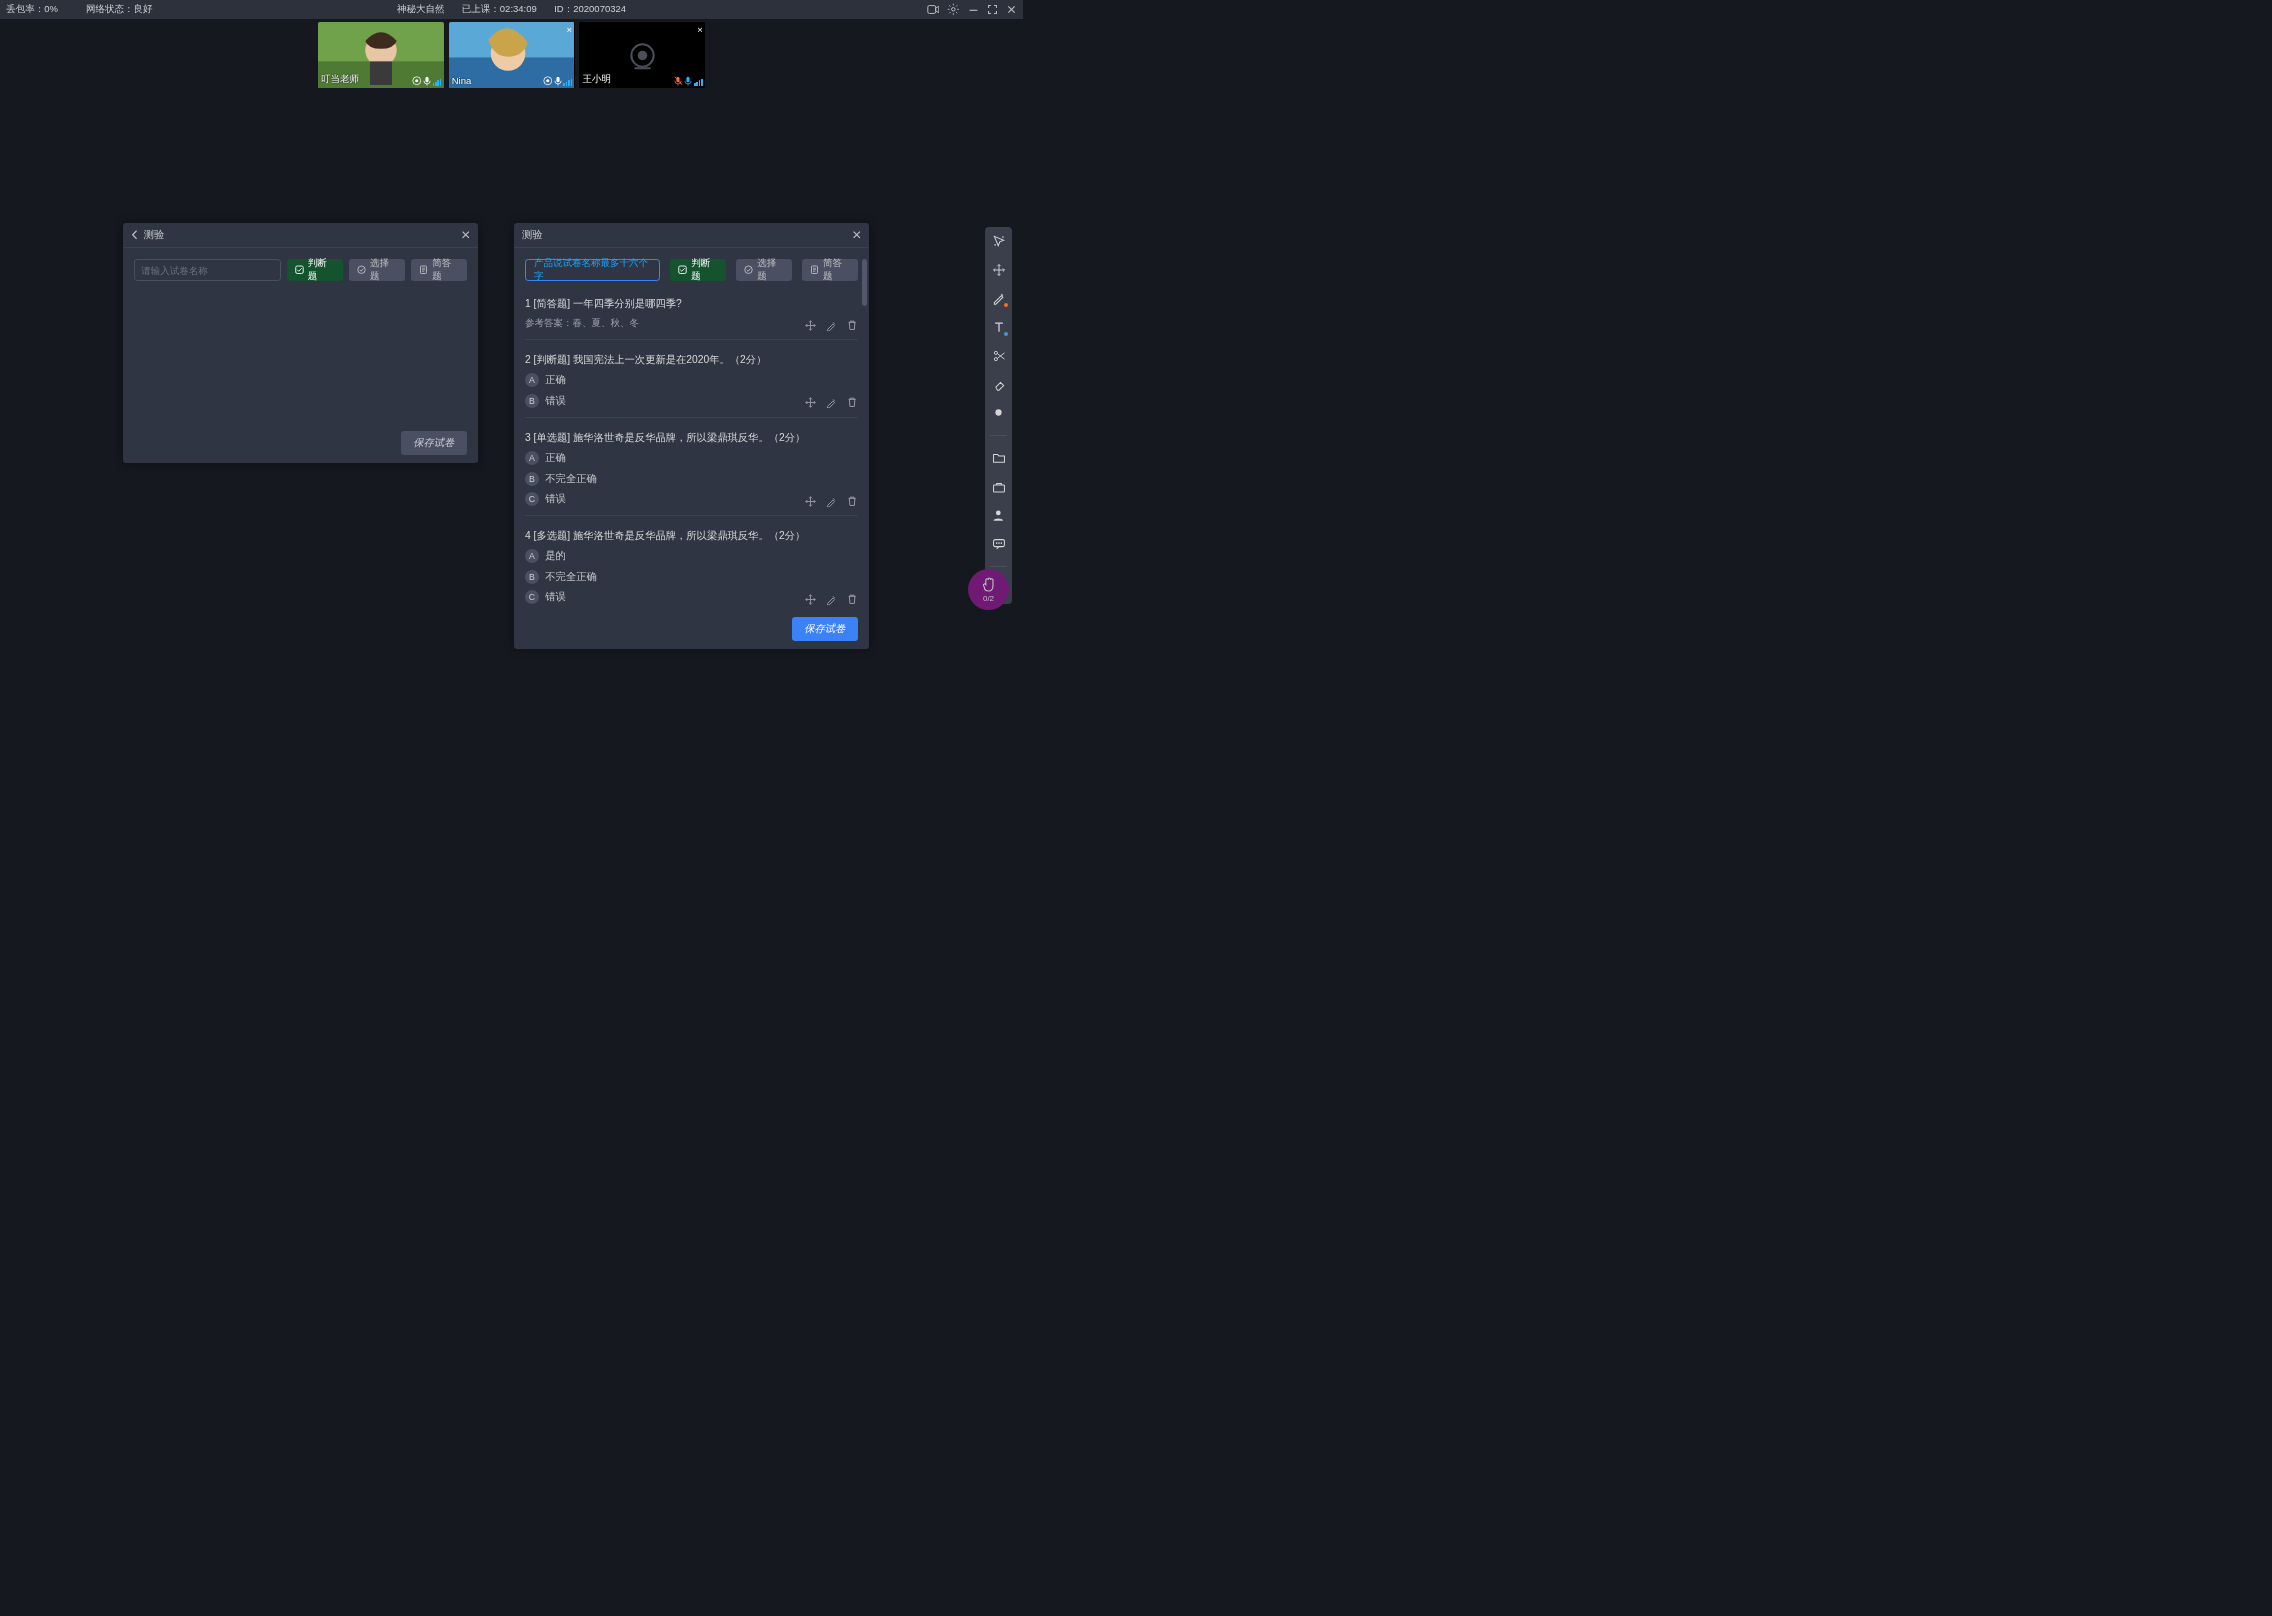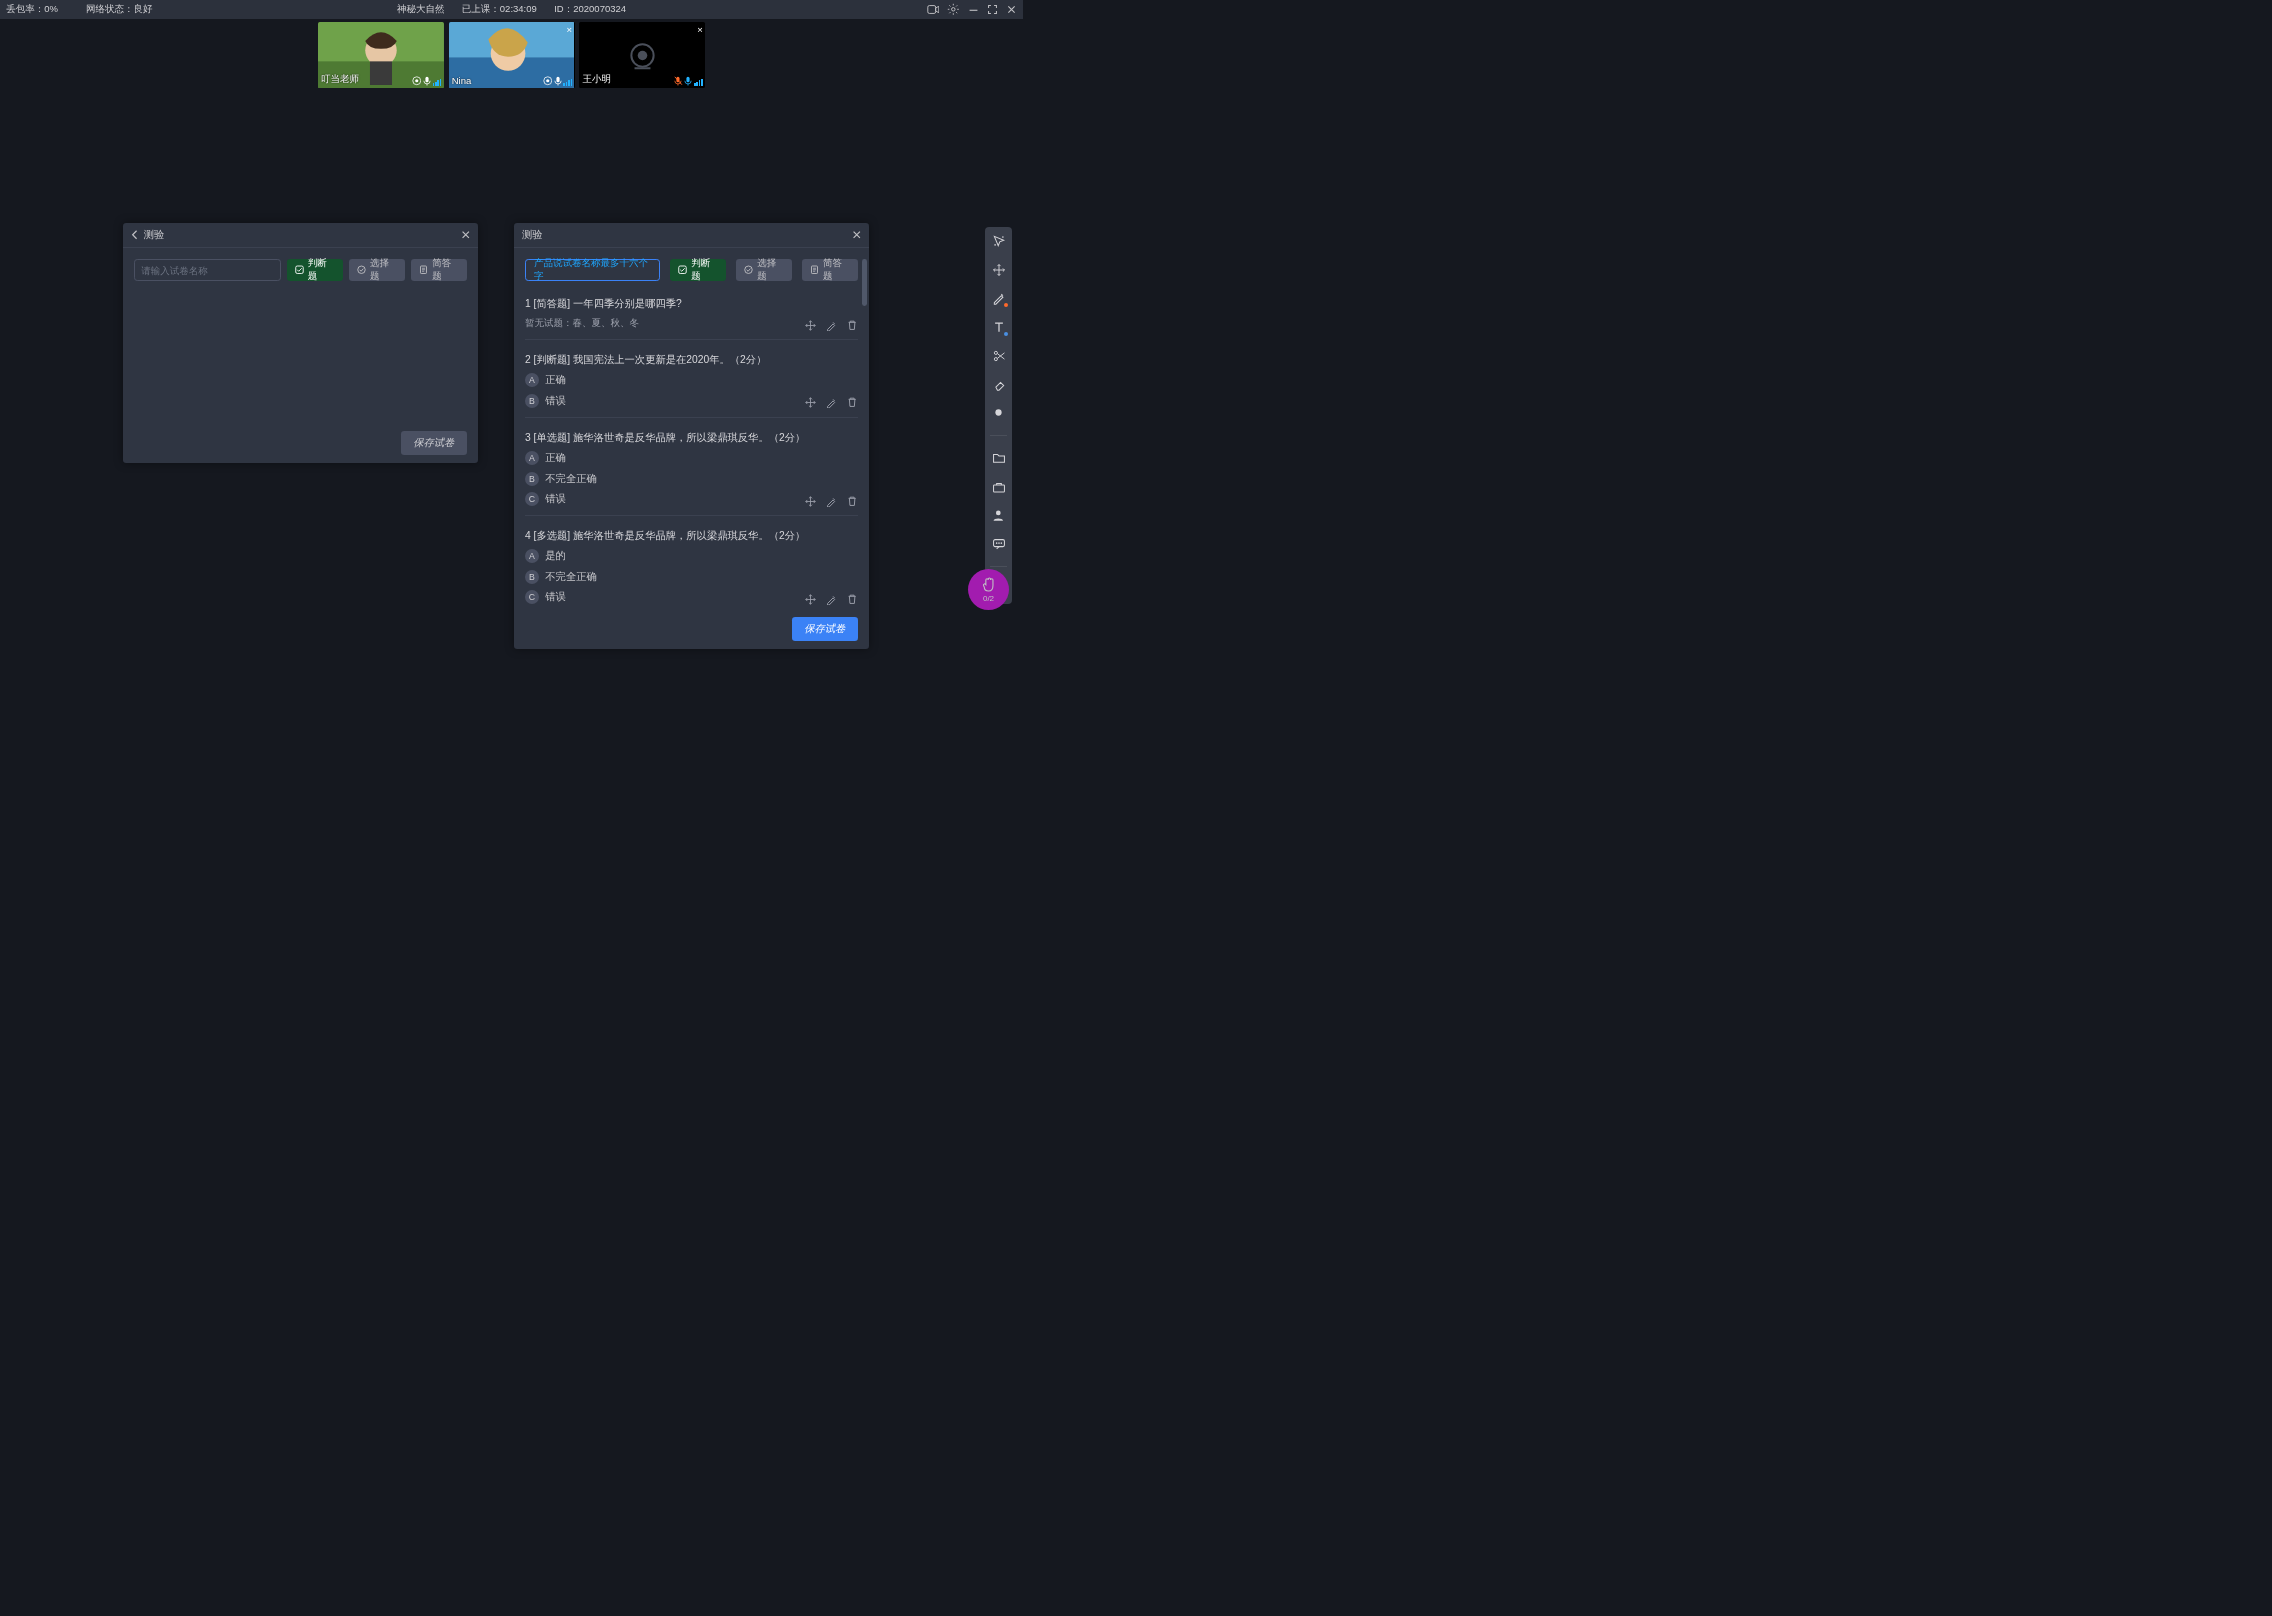--- a/index.html
+++ b/index.html
@@ -23,21 +23,21 @@
 .sigbars i { width: 1.6px; background: #22b2ff; display: inline-block; }
 .vcell .camplaceholder { position:absolute; inset:0; display:flex; align-items:center; justify-content:center; }
 
 
 .rtoolbar { position: absolute; right: 11px; top: 227px; width: 27px; background: #3a3f4b; border-radius: 4px; padding: 6.3px 0; display: flex; flex-direction: column; align-items: center; gap: 12.6px; }
 .rtoolbar .tool { width: 16px; height: 16px; color: #d6d6da; cursor: pointer; display:flex; align-items:center; justify-content:center; position:relative;}
 .rtoolbar .dot { position:absolute; right:-1.6px; bottom:-0.8px; width:4px; height:4px; background:#ff6a2b; border-radius:50%; }
 .rtoolbar hr { width: 17.4px; border: none; border-top: 0.8px solid #4a4f5a; margin: 1.6px 0; }
 
 
-.handbtn { position:absolute; right:14px; bottom:118px; width:41px; height:41px; border-radius:50%; background:#a21caf; display:flex; flex-direction:column; align-items:center; justify-content:center; cursor:pointer; }
+.handbtn { position:absolute; right:14px; bottom:118px; width:41px; height:41px; border-radius:50%; background:#701a75; display:flex; flex-direction:column; align-items:center; justify-content:center; cursor:pointer; }
 .handbtn .cnt { font-size:8px; color:#c0c0c4; margin-top:0.8px; }
 
 
 .panel { position:absolute; background:#2f3542; border-radius:3.2px; box-shadow:0 0 9.5px rgba(0,0,0,.4); display:flex; flex-direction:column; }
 .panel .phead { height:25px; display:flex; align-items:center; padding:0 8px; border-bottom:0.8px solid #3b4150; font-size:10.3px; }
 .panel .phead .back { cursor:pointer; margin-right:4.7px; display:inline-flex; }
 .panel .phead .title { flex:1; }
 .panel .phead .xbtn { cursor:pointer; }
 .panel .pbody { padding:11px; flex:1; overflow:auto; }
 .panel .pfoot { padding:8px 11px; display:flex; justify-content:flex-end; }
@@ -371,21 +371,21 @@
           <svg width="9.5" height="9.5" viewBox="0 0 12 12">
             <rect x="2" y="1" width="8" height="10" rx="1" fill="none" stroke="currentColor" stroke-width="1.2"></rect>
             <path d="M4 4h4M4 6h4M4 8h3" stroke="currentColor" stroke-width="1"></path>
           </svg>
           <span>简答题</span>
         </span>
     </div>
     <div id="qlist">
         <div class="qblock">
           <div class="qtitle">1 [简答题] 一年四季分别是哪四季?</div>
-          <div class="qans">暂无试题：春、夏、秋、冬</div>
+          <div class="qans">参考答案：春、夏、秋、冬</div>
           <div class="qtools">
             <span class="t">
               <svg width="11" height="11" viewBox="0 0 14 14">
                 <path d="M7 1v12M1 7h12M7 1l-2 2M7 1l2 2M7 13l-2-2M7 13l2-2M1 7l2-2M1 7l2 2M13 7l-2-2M13 7l-2 2" stroke="currentColor" stroke-width="1.1" fill="none"></path>
               </svg>
             </span>
             <span class="t">
               <svg width="11" height="11" viewBox="0 0 14 14">
                 <path d="M2 12l7-7 2 2-7 7H2z" fill="none" stroke="currentColor" stroke-width="1.2"></path>
                 <path d="M9 3l2 2" stroke="currentColor" stroke-width="1.2"></path>

